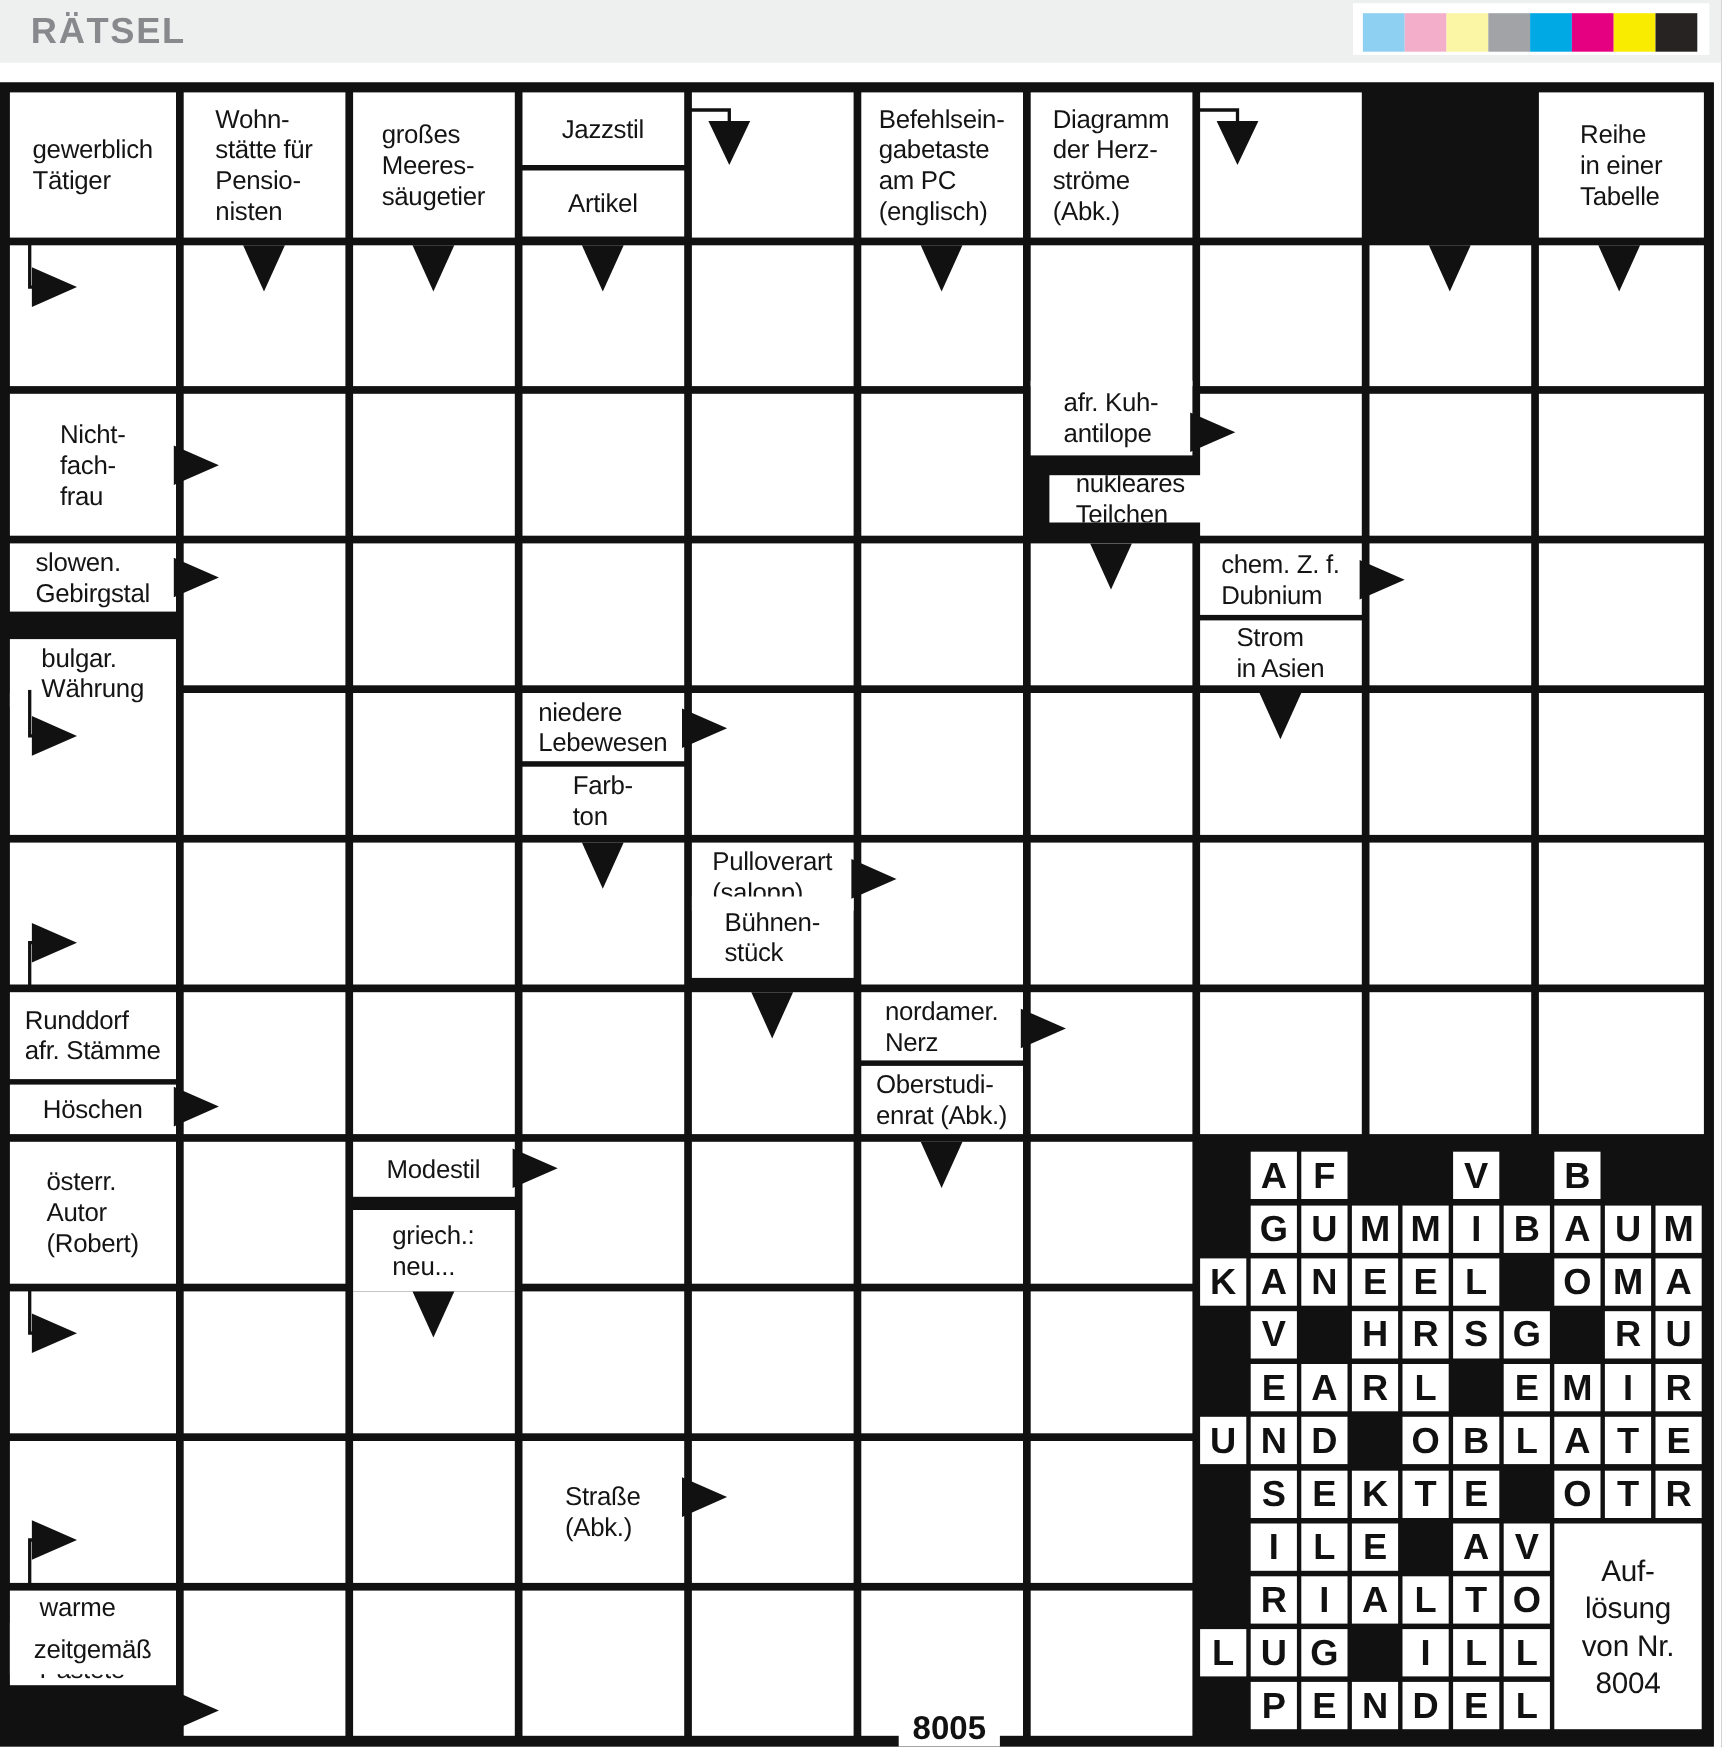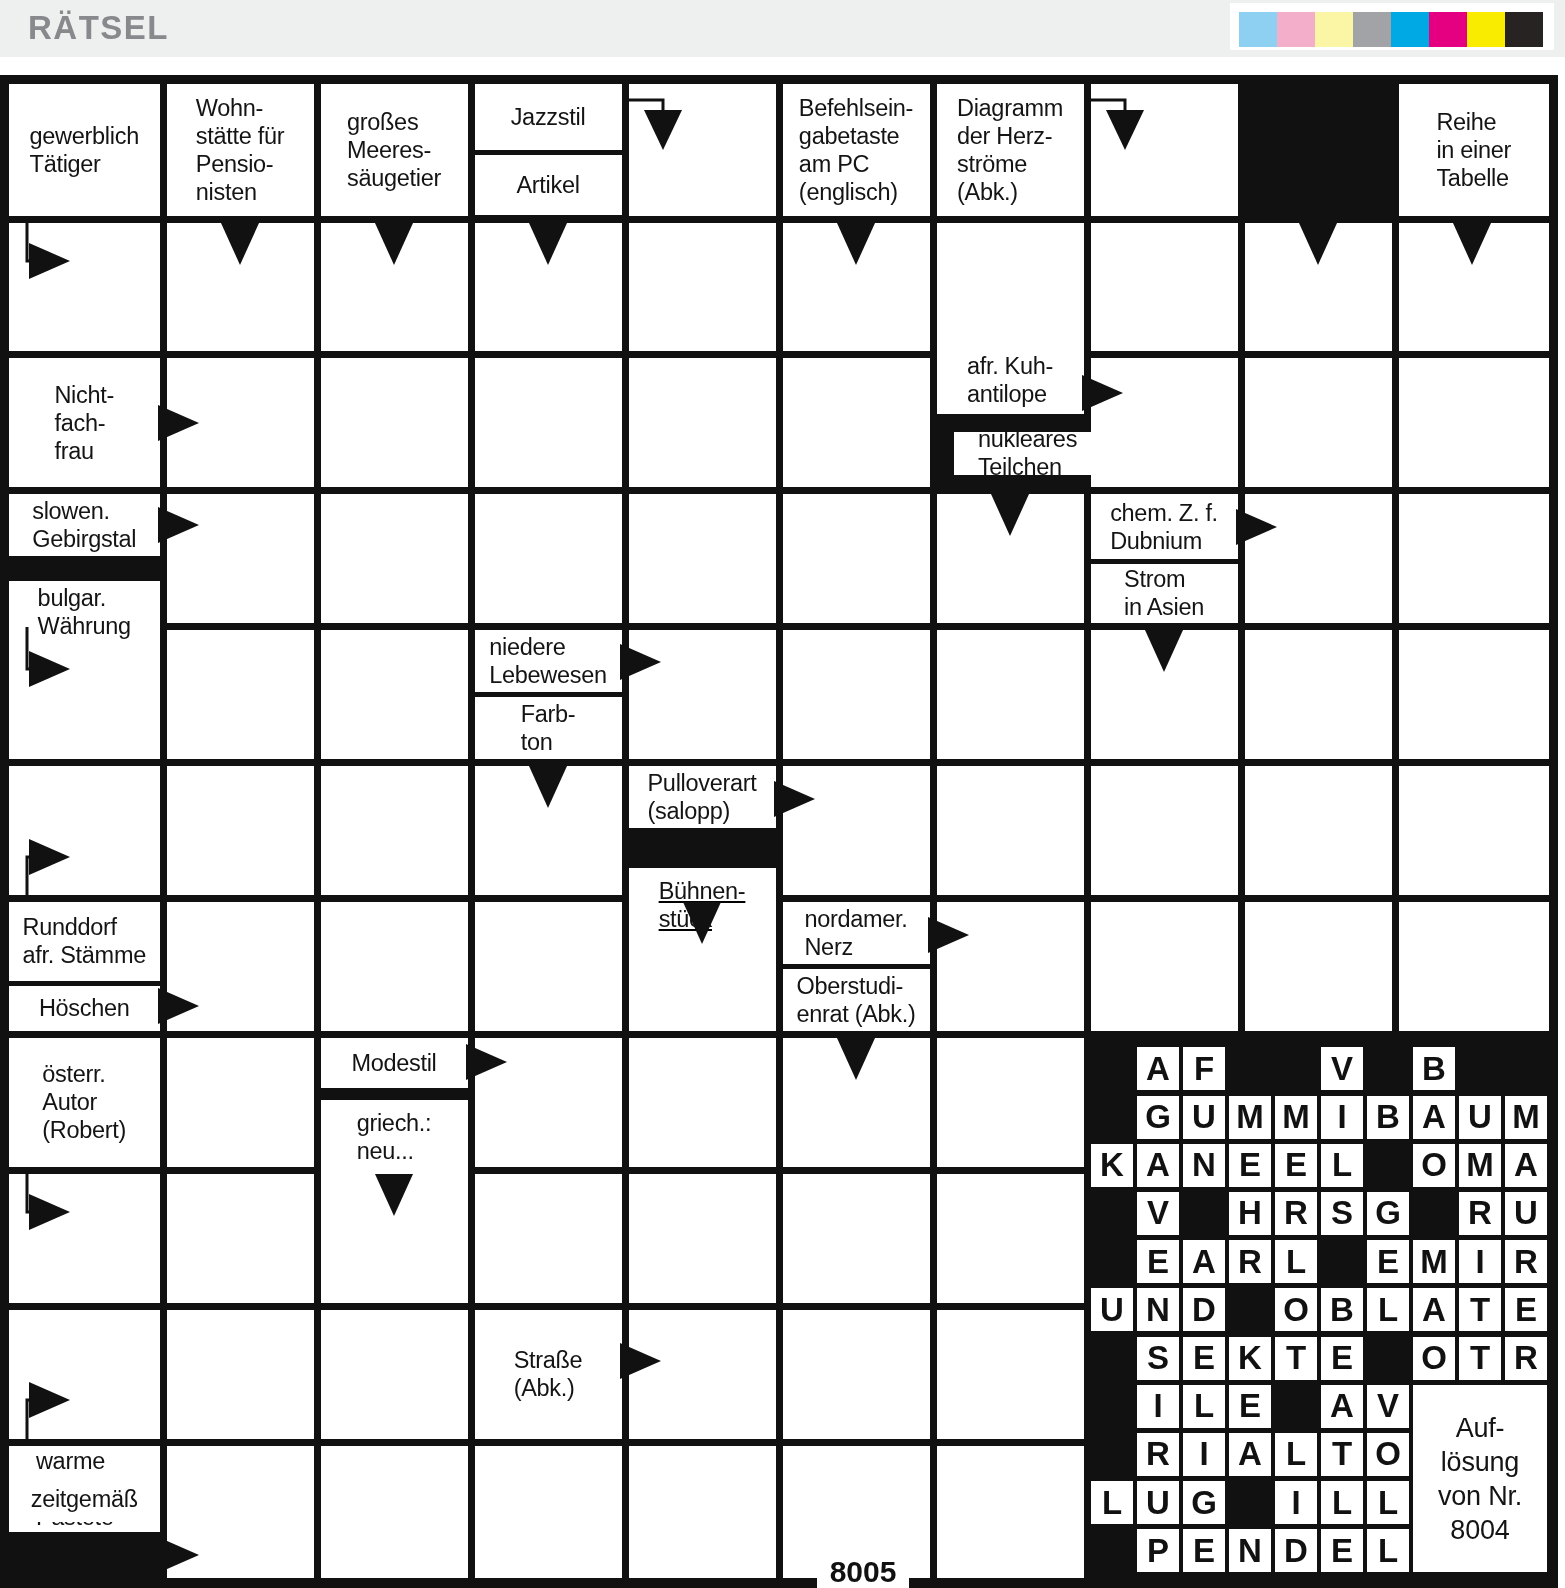--- a/index.html
+++ b/index.html
@@ -260,21 +260,21 @@
       <div class="cell" style="left: 1235.5px; top: 546.2px; width: 147px; height: 128.9px;"></div>
       <div class="cell" style="left: 1389.5px; top: 546.2px; width: 150.5px; height: 128.9px;"></div>
       <div class="cell" style="left: 0px; top: 682.1px; width: 150.5px; height: 128.9px;"></div>
       <div class="cell" style="left: 157.5px; top: 682.1px; width: 147px; height: 128.9px;"></div>
       <div class="cell" style="left: 311.5px; top: 682.1px; width: 147px; height: 128.9px;"></div>
       <div class="cell" style="left: 465.5px; top: 682.1px; width: 147px; height: 128.9px;"></div>
       <div class="cluepart" style="left: 619.5px; top: 682.1px; width: 147px; height: 61.95px;">
         <span class="cluetext">Pulloverart
 (salopp)</span>
       </div>
-      <div class="cluepart" style="left: 619.5px; top: 784px; width: 147px; height: 74px; text-decoration: underline;">
+      <div class="cluepart" style="left: 619.5px; top: 731px; width: 147px; height: 74px;">
         <span class="cluetext">Bühnen-
 stück</span>
       </div>
       <div class="cell" style="left: 773.5px; top: 682.1px; width: 147px; height: 128.9px;"></div>
       <div class="cell" style="left: 927.5px; top: 682.1px; width: 147px; height: 128.9px;"></div>
       <div class="cell" style="left: 1081.5px; top: 682.1px; width: 147px; height: 128.9px;"></div>
       <div class="cell" style="left: 1235.5px; top: 682.1px; width: 147px; height: 128.9px;"></div>
       <div class="cell" style="left: 1389.5px; top: 682.1px; width: 150.5px; height: 128.9px;"></div>
       <div class="cluepart" style="left: 0px; top: 818px; width: 150.5px; height: 78.707px;">
         <span class="cluetext">Runddorf

